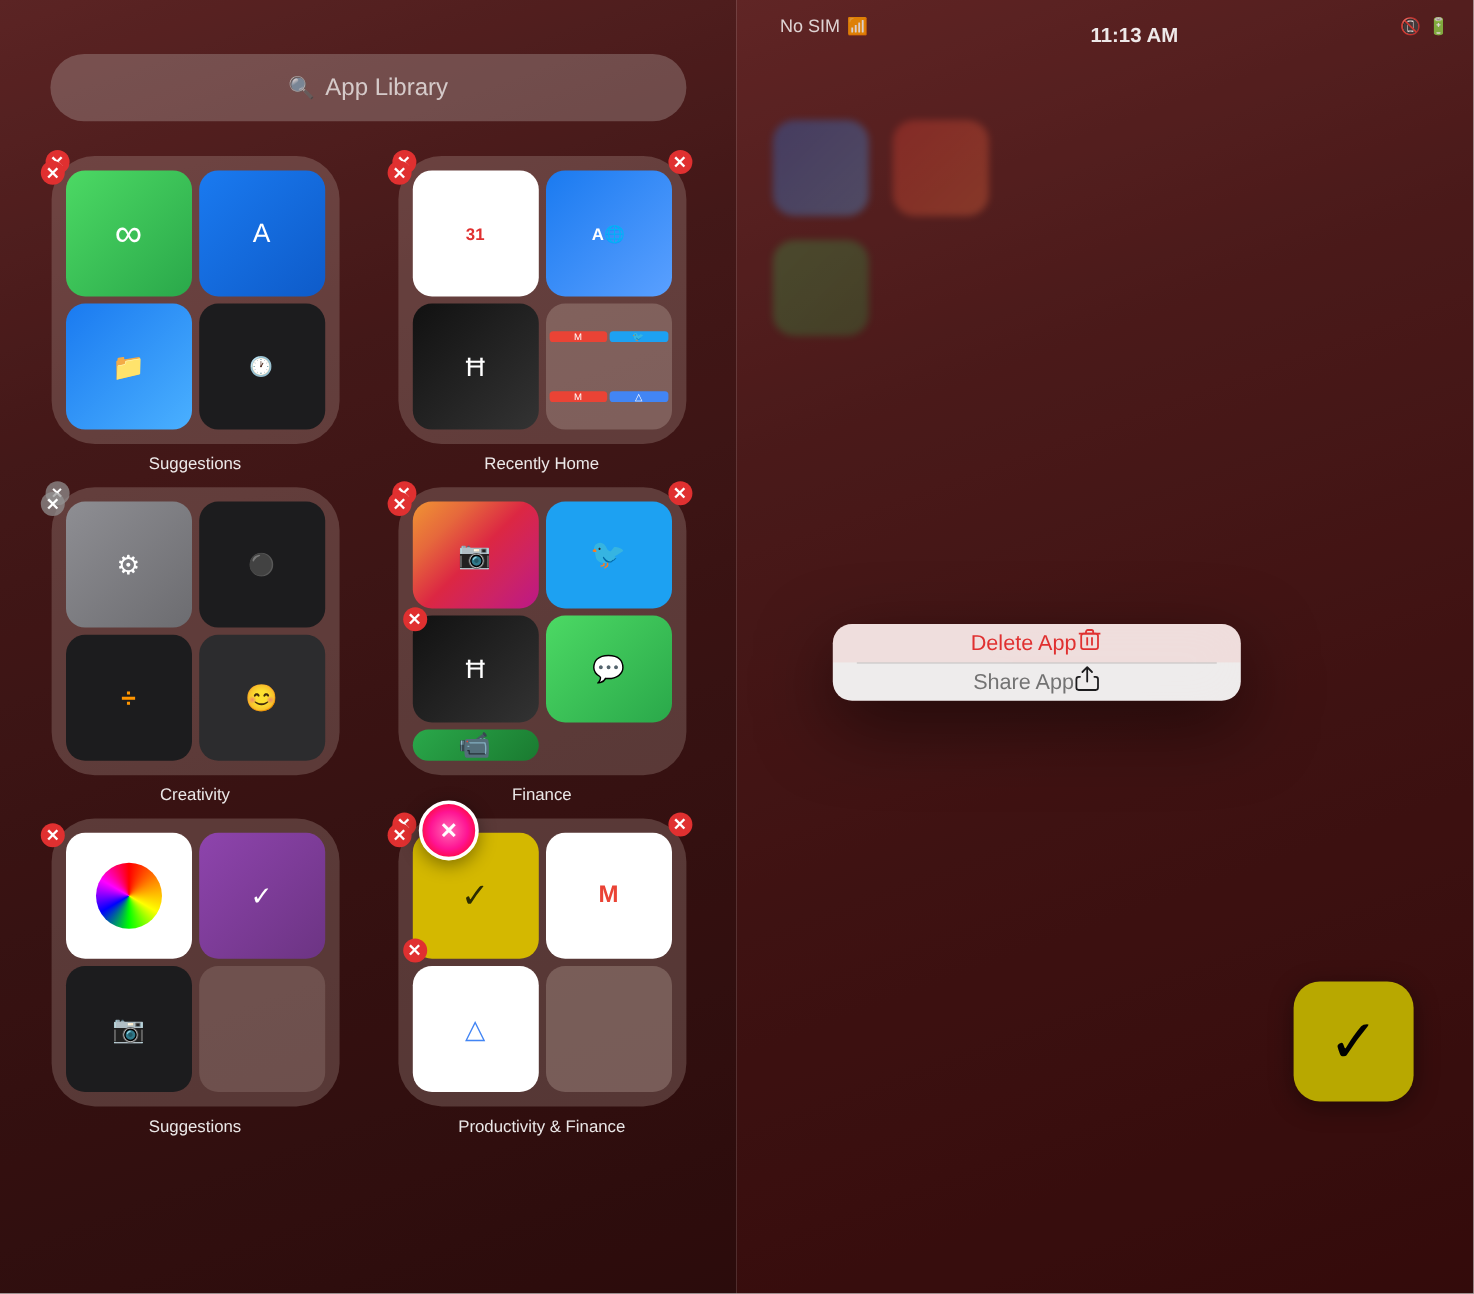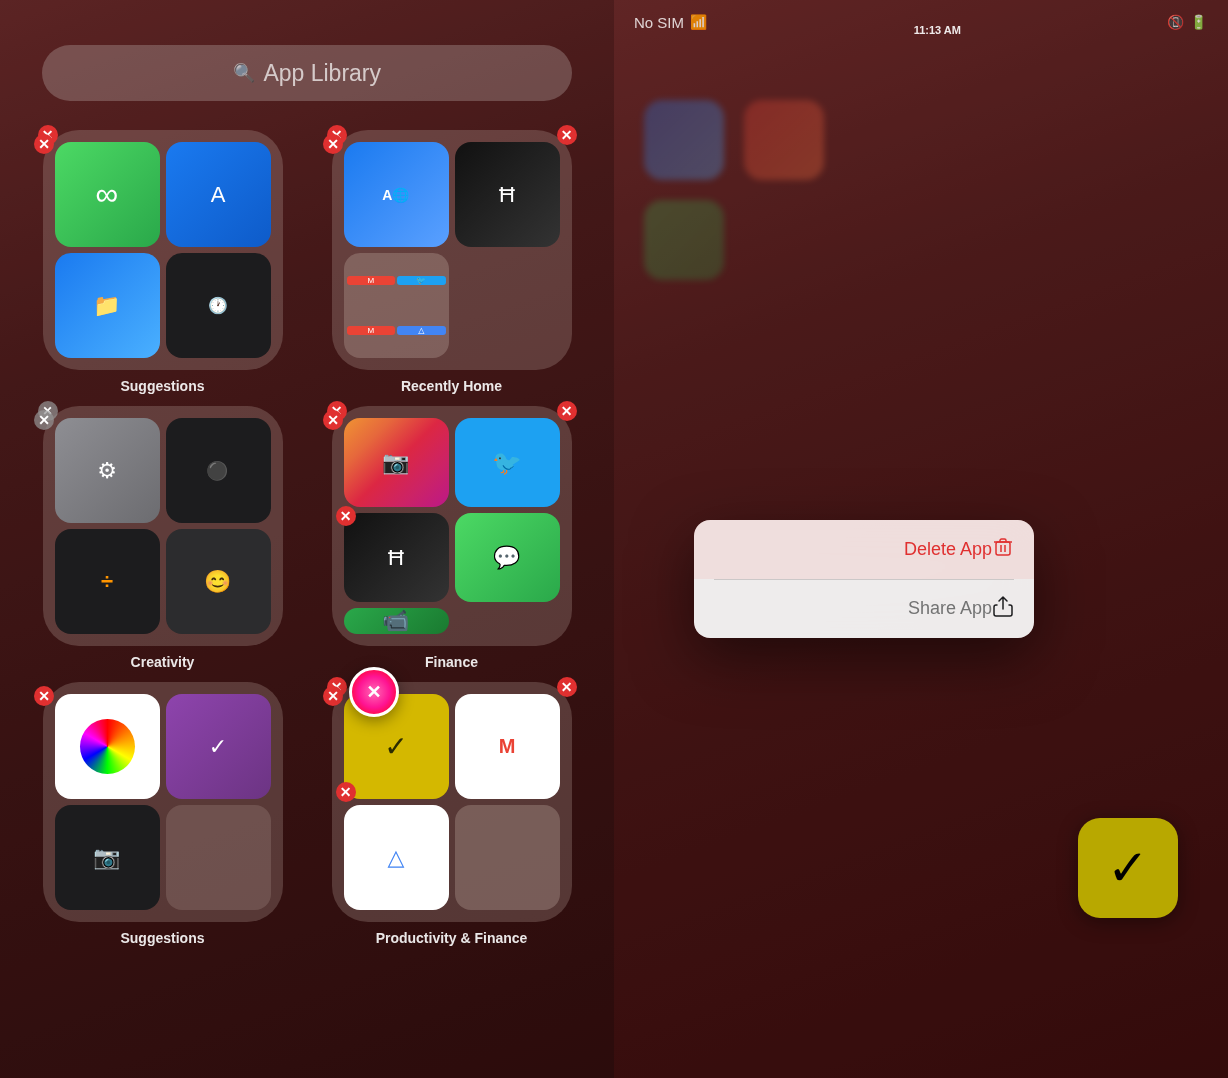--- a/index.html
+++ b/index.html
@@ -42,21 +42,21 @@
       gap: 8px;
     }
 
     .search-icon-wrap {
       color: rgba(255,255,255,0.7);
       font-size: 18px;
     }
 
     .search-text {
       color: rgba(255,255,255,0.7);
-      font-size: 23px;
+      font-size: 20px;
       font-weight: 400;
     }
 
     
     .app-grid {
       position: absolute;
       top: 130px;
       left: 30px;
       right: 30px;
       bottom: 20px;
@@ -74,21 +74,21 @@
       display: flex;
       flex-direction: column;
       align-items: center;
       gap: 8px;
       position: relative;
     }
 
     .folder-label {
       color: rgba(255,255,255,0.9);
       font-size: 14px;
-      font-weight: 700;
+      font-weight: 400;
       text-align: center;
     }
 
     .folder-box {
       width: 240px;
       height: 240px;
       background: rgba(200,180,170,0.25);
       border-radius: 36px;
       display: grid;
       grid-template-columns: 1fr 1fr;
@@ -171,42 +171,42 @@
     .right-overlay {
       position: absolute;
       inset: 0;
       background: rgba(0,0,0,0.3);
     }
 
     
     .status-bar {
       position: absolute;
       top: 0;
-      left: 0;
+      left: 16px;
       right: 0;
       height: 44px;
       display: flex;
       align-items: center;
       justify-content: space-between;
       padding: 0 20px;
       z-index: 100;
     }
 
     .status-left {
       display: flex;
       align-items: center;
       gap: 6px;
       color: rgba(255,255,255,0.8);
       font-size: 15px;
       font-weight: 500;
     }
 
     .status-center {
       color: rgba(255,255,255,0.9);
-      font-size: 11px;
+      font-size: 17px;
       font-weight: 600;
       margin-top: 16px;
     }
 
     .status-right {
       display: flex;
       align-items: center;
       gap: 6px;
       color: rgba(255,255,255,0.8);
     }
@@ -221,22 +221,22 @@
       border-radius: 16px;
       overflow: hidden;
       box-shadow: 0 20px 60px rgba(0,0,0,0.5);
       backdrop-filter: blur(20px);
       z-index: 200;
     }
 
     .menu-item {
       display: flex;
       align-items: center;
-      justify-content: flex-end;
-      padding: 16px 20px;
+      justify-content: center;
+      padding: 2px 20px;
       cursor: pointer;
       position: relative;
     }
 
     .menu-item:not(:last-child)::after {
       content: '';
       position: absolute;
       bottom: 0;
       left: 20px;
       right: 20px;
@@ -315,20 +315,21 @@
           <div class="app-icon icon-files" style="background:linear-gradient(135deg,#1a7af0,#4ab0ff);color:white;font-size:22px;">📁</div>
           <div class="app-icon icon-clock" style="background:#1c1c1e;color:white;font-size:16px;">🕐</div>
         </div>
         <div class="delete-badge" style="top:4px;left:4px;">✕</div>
         <span class="folder-label">Suggestions</span>
       </div>
 
       <div class="folder-item">
         <div class="folder-box">
           <div class="delete-badge">✕</div>
+          <div class="app-icon" style="background:white;color:#e03030;font-size:14px;font-weight:bold;">31</div>
           <div class="delete-badge" style="top:-5px;right:-5px;left:auto;">✕</div>
           <div class="app-icon" style="background:linear-gradient(135deg,#1a7af0,#5aa0ff);color:white;font-size:14px;font-weight:bold;">A🌐</div>
           <div class="app-icon" style="background:linear-gradient(135deg,#111,#333);color:white;font-size:22px;">Ħ</div>
           <div class="app-icon" style="background:rgba(200,180,170,0.3);display:grid;grid-template-columns:1fr 1fr;grid-template-rows:1fr 1fr;gap:2px;padding:3px;">
             <div style="background:#ea4335;border-radius:3px;font-size:8px;display:flex;align-items:center;justify-content:center;color:white;">M</div>
             <div style="background:#1da1f2;border-radius:3px;font-size:8px;display:flex;align-items:center;justify-content:center;color:white;">🐦</div>
             <div style="background:#ea4335;border-radius:3px;font-size:8px;display:flex;align-items:center;justify-content:center;color:white;">M</div>
             <div style="background:#4285f4;border-radius:3px;font-size:8px;display:flex;align-items:center;justify-content:center;color:white;">△</div>
           </div>
         </div>

